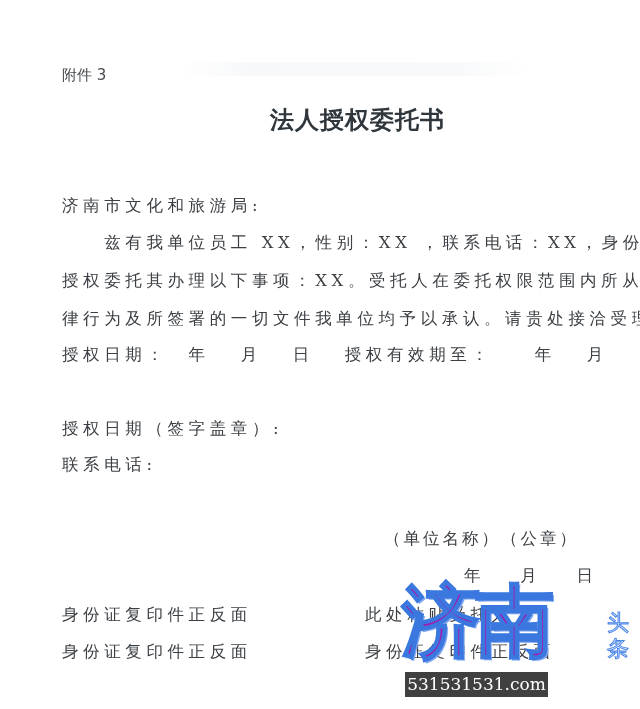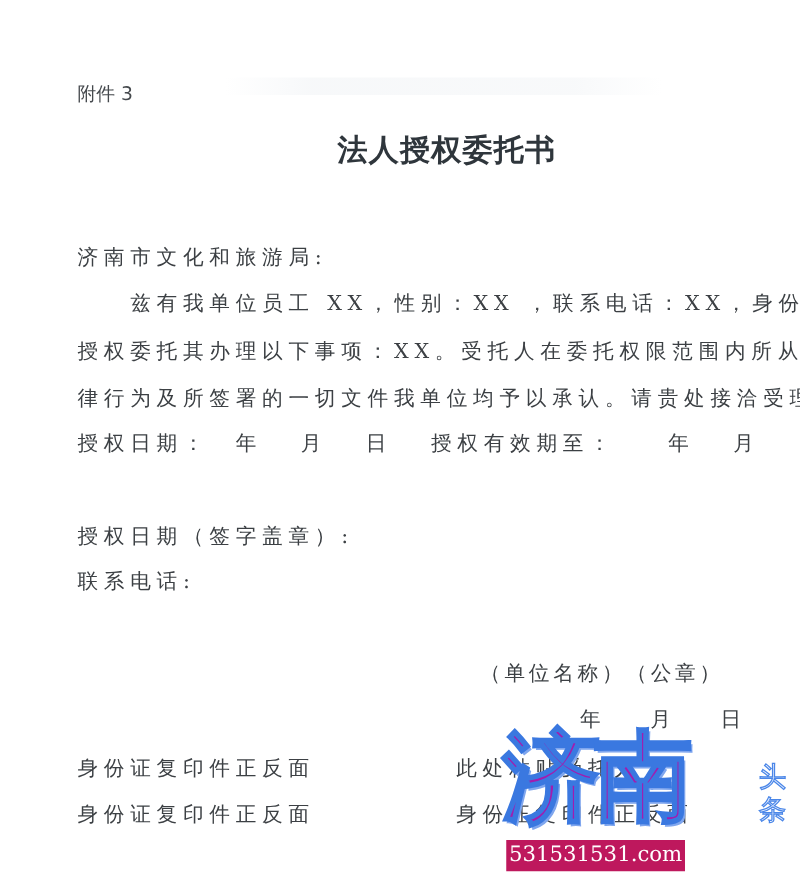--- a/index.html
+++ b/index.html
@@ -39,21 +39,21 @@
     letter-spacing: -4px;
   }
   .wm-small {
     position: absolute; font-family: "DejaVu Sans", sans-serif;
     font-size: 22px; line-height: 26px; color: #eef4ff;
     -webkit-text-stroke: 1px #4a86e8;
     width: 24px; text-align: center;
   }
   .wm-url {
     position: absolute; left: 5px; top: 96px; width: 143px; height: 25px;
-    background: #be185d; color: #ffffff;
+    background: #404040; color: #ffffff;
     font-family: "DejaVu Serif", "Liberation Serif", serif;
     font-size: 17px; line-height: 25px; text-align: center; letter-spacing: 0px;
   }
 </style>
 </head>
 <body>
 
 <div class="abs bleed"></div>
 
 <div class="abs attach">附件 3</div>

